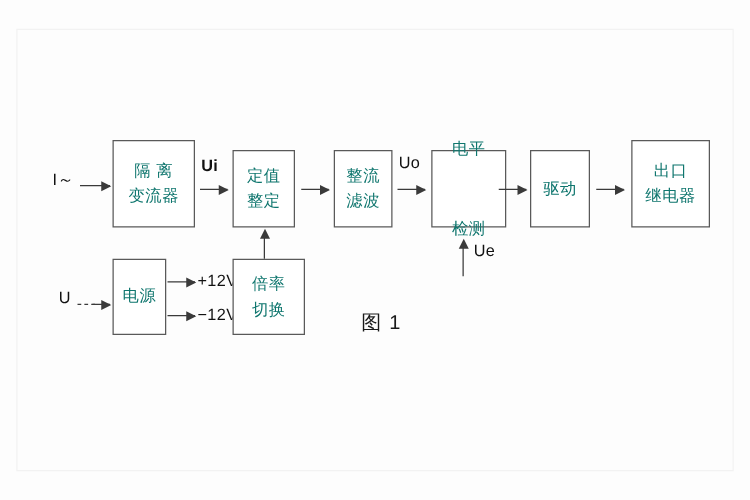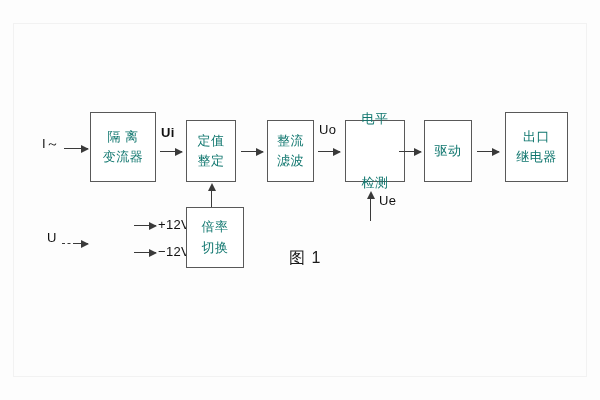--- a/index.html
+++ b/index.html
@@ -142,20 +142,23 @@
 
   <div class="box" style="left:505px; top:112px; width:63px; height:70px;">
     <span class="ln">出口</span>
     <span class="ln">继电器</span>
   </div>
 
   <div class="label label-lat" style="left:47px; top:230px;">U</div>
   <div class="dashline" style="left:62px; top:243px; width:14px;"></div>
   <div class="harrow" style="left:74px; top:243px; width:14px;"></div>
 
+  <div class="box" style="left:90px; top:207px; width:43px; height:61px;">
+    <span class="ln">电源</span>
+  </div>
 
   <div class="harrow" style="left:134px; top:225px; width:22px;"></div>
   <div class="label label-lat" style="left:158px; top:217px;">+12V</div>
 
   <div class="harrow" style="left:134px; top:252px; width:22px;"></div>
   <div class="label label-lat" style="left:158px; top:244px;">−12V</div>
 
   <div class="box" style="left:186px; top:207px; width:58px; height:61px;text-align:right;">
     <span class="ln">倍率</span>
     <span class="ln">切换</span>

